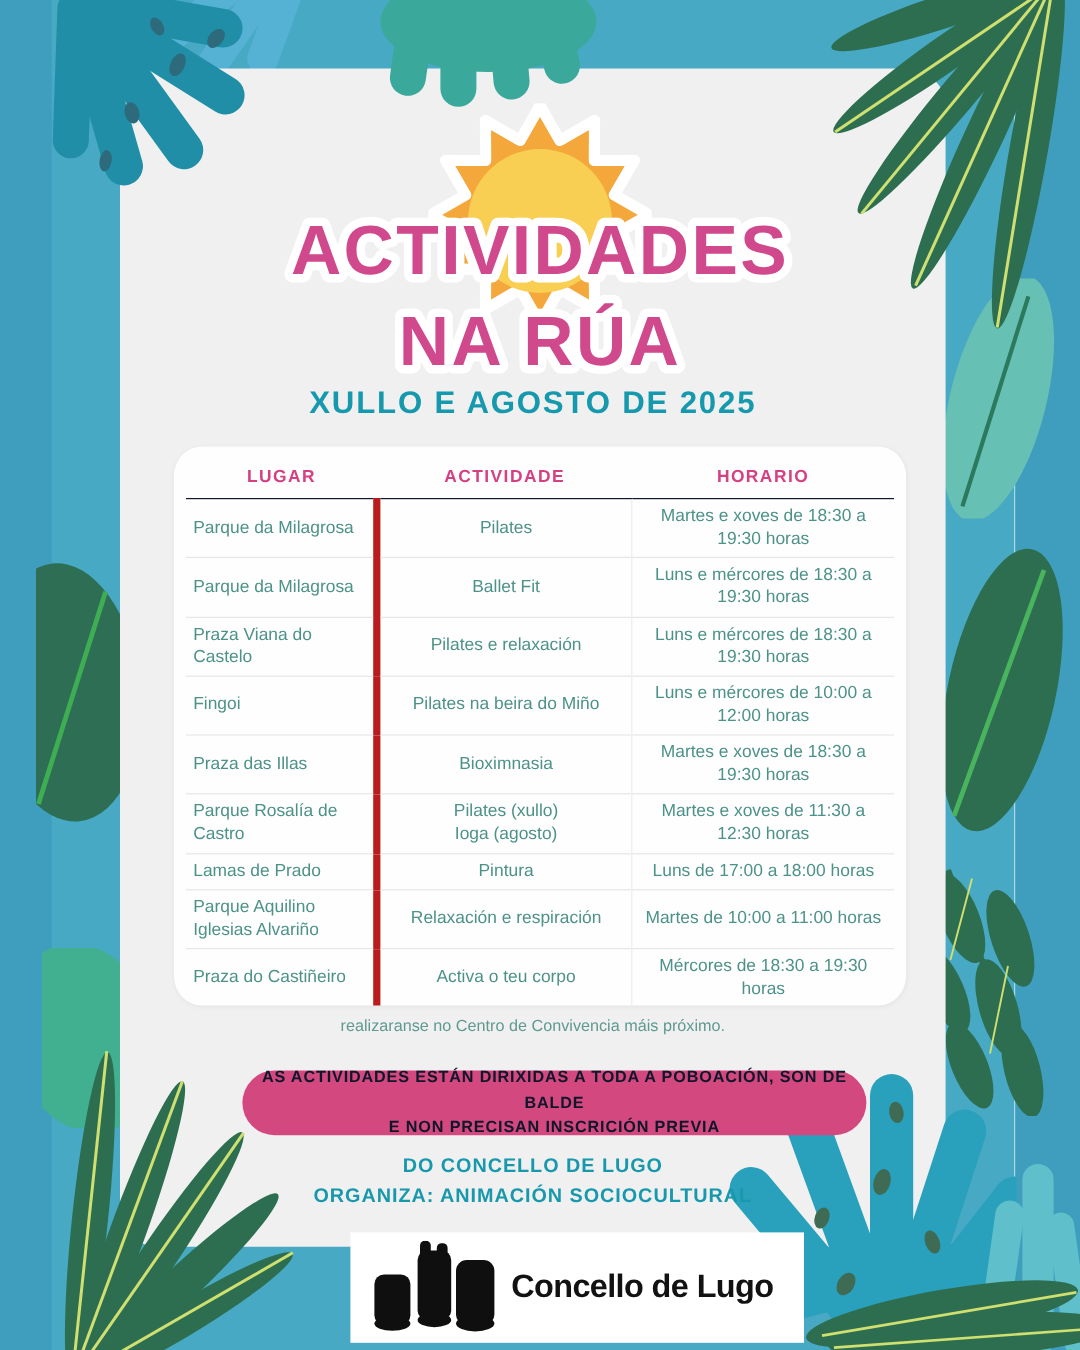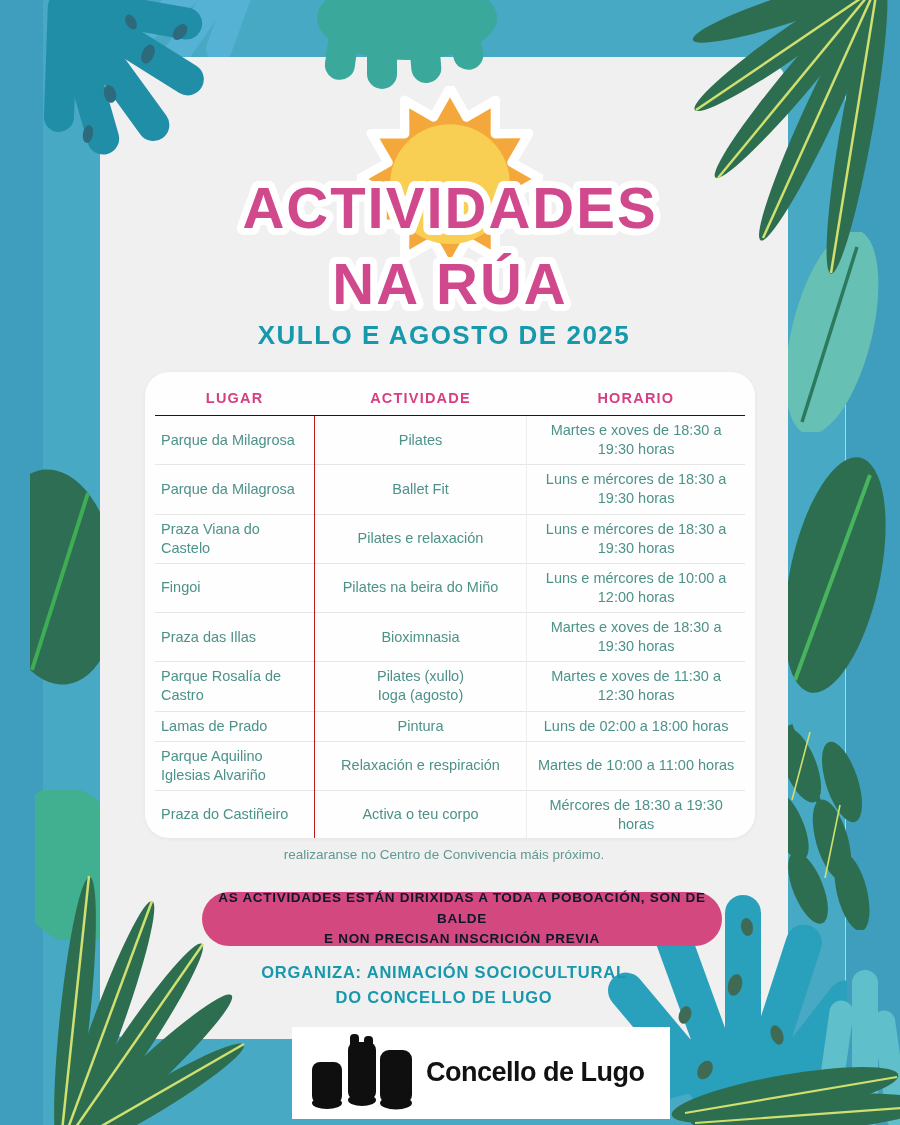--- a/index.html
+++ b/index.html
@@ -40,21 +40,21 @@
     color:#d63f82; font-size:14.5px; font-weight:bold; letter-spacing:1.2px;
     text-align:center; padding:6px 4px 9px; border-bottom:1px solid #0f172a;
   }
   table.activities td {
     color:#4d9289; font-size:14.5px; line-height:1.32;
     padding:5px 6px; vertical-align:middle;
   }
   table.activities tbody tr + tr td { border-top:1px solid #e6e6e6; }
   td.c1 { width:27%; text-align:left; padding-left:42px; }
   td.c2 { width:36%; text-align:center; white-space:pre-line;
-          border-left:1px solid #b91c1c; border-right:1px solid #ededed; }
+          border-left:6px solid #b91c1c; border-right:1px solid #ededed; }
   td.c3 { width:37%; text-align:center; }
   .footnote {
     position:absolute; left:100px; top:845px; width:688px; text-align:center;
     color:#5f998f; font-size:13.5px; line-height:1.55;
   }
   .banner {
     position:absolute; left:202px; top:892px; width:520px; height:54px;
     background:#d3487f; border-radius:27px;
     display:flex; flex-direction:column; justify-content:center; align-items:center;
     color:#0f172a; font-weight:bold; font-size:13.5px; letter-spacing:.7px; line-height:1.55;
@@ -272,21 +272,21 @@
         </tr>
         <tr>
           <td class="c1">Parque Rosalía de Castro</td>
           <td class="c2">Pilates (xullo)
 Ioga (agosto)</td>
           <td class="c3">Martes e xoves de 11:30 a 12:30 horas</td>
         </tr>
         <tr>
           <td class="c1">Lamas de Prado</td>
           <td class="c2">Pintura</td>
-          <td class="c3">Luns de 02:00 a 18:00 horas</td>
+          <td class="c3">Luns de 17:00 a 18:00 horas</td>
         </tr>
         <tr>
           <td class="c1">Parque Aquilino Iglesias Alvariño</td>
           <td class="c2">Relaxación e respiración</td>
           <td class="c3">Martes de 10:00 a 11:00 horas</td>
         </tr>
         <tr>
           <td class="c1">Praza do Castiñeiro</td>
           <td class="c2">Activa o teu corpo</td>
           <td class="c3">Mércores de 18:30 a 19:30 horas</td>
@@ -299,22 +299,22 @@
   <div class="footnote">
     <div>realizaranse no Centro de Convivencia máis próximo.</div>
   </div>
 
   <div class="banner">
     <div>AS ACTIVIDADES ESTÁN DIRIXIDAS A TODA A POBOACIÓN, SON DE BALDE</div>
     <div>E NON PRECISAN INSCRICIÓN PREVIA</div>
   </div>
 
   <div class="organizer">
+    <div>DO CONCELLO DE LUGO</div>
     <div>ORGANIZA: ANIMACIÓN SOCIOCULTURAL</div>
-    <div>DO CONCELLO DE LUGO</div>
   </div>
 
   <div class="logo-box">
     <svg width="105" height="78" viewBox="0 0 105 78">
       <g fill="#0f0f0f">
         <rect x="4" y="28" width="30" height="42" rx="8"></rect>
           <ellipse cx="19" cy="69" rx="15" ry="6"></ellipse>
         <rect x="42" y="0" width="9" height="16" rx="4"></rect>
           <rect x="56" y="2" width="9" height="14" rx="4"></rect>
         <rect x="40" y="8" width="28" height="58" rx="8"></rect>

